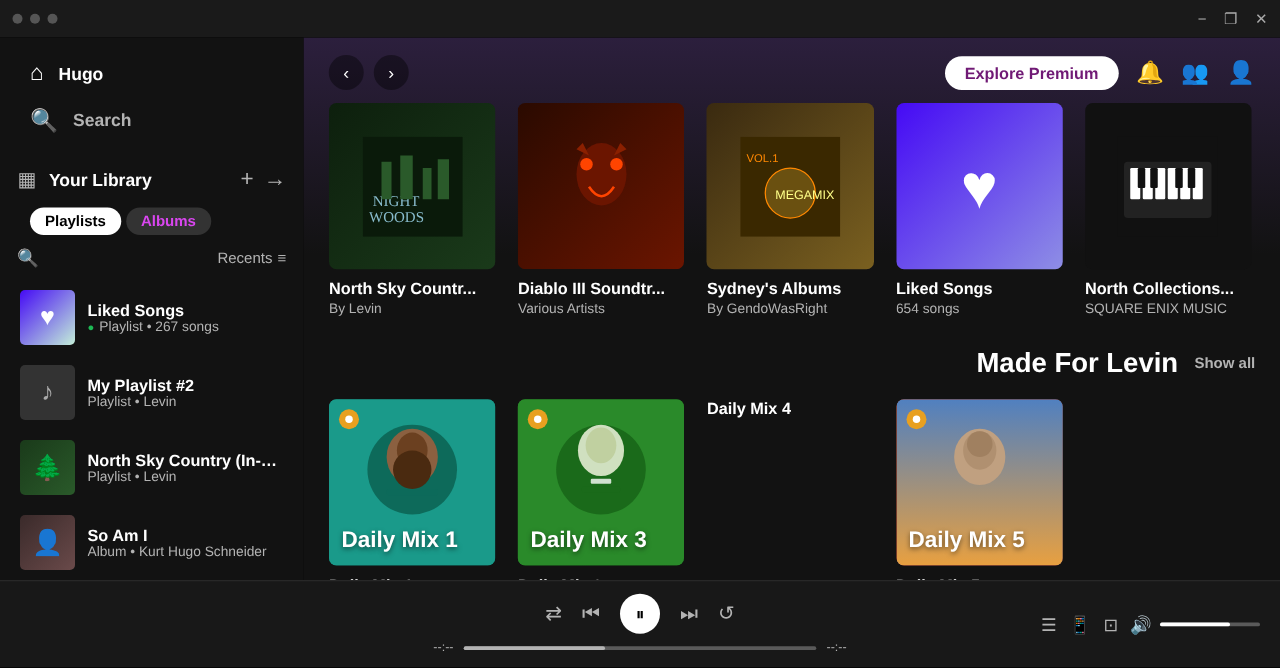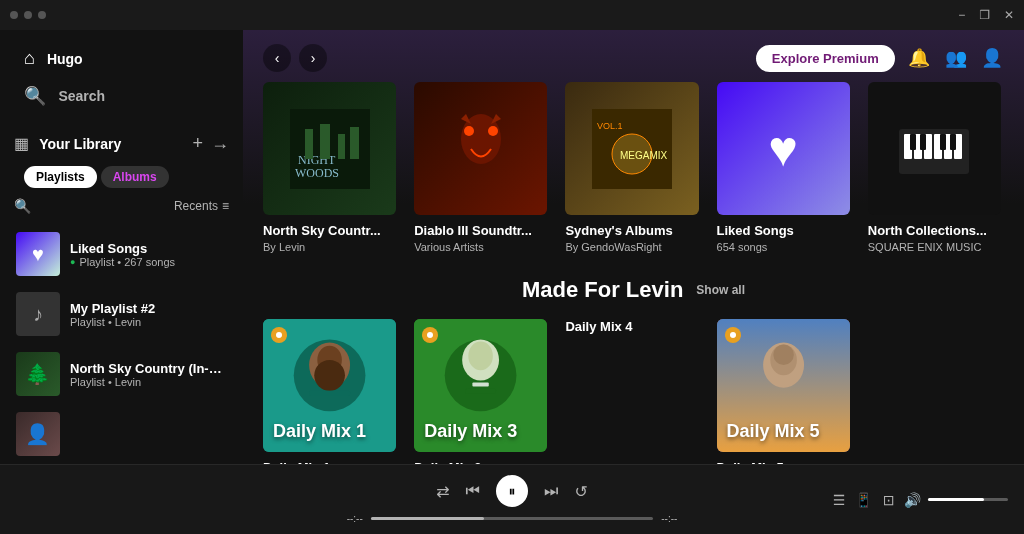--- a/index.html
+++ b/index.html
@@ -256,21 +256,21 @@
     
     .liked-card-bg {
       background: linear-gradient(135deg, #450af5, #8e8ee5);
     }
     .liked-card-heart { font-size: 50px; color: #fff; }
 
     
     .section-header {
       display: flex;
       align-items: center;
-      justify-content: center;
+      justify-content: flex-end;
       margin-bottom: 16px;
     }
     .section-title {
       font-size: 22px;
       font-weight: 700;
       color: #fff;
     }
     .show-all-btn {
       font-size: 12px;
       color: #b3b3b3;
@@ -494,20 +494,24 @@
         </div>
         <div class="playlist-info">
           <div class="playlist-name">North Sky Country (In-Game)</div>
           <div class="playlist-meta">Playlist • Levin</div>
         </div>
       </div>
 
       <div class="playlist-item">
         <div class="playlist-thumb" style="background: linear-gradient(135deg, #3a2a2a, #6a4a4a); display:flex; align-items:center; justify-content:center; font-size:20px;">
           👤
+        </div>
+        <div class="playlist-info">
+          <div class="playlist-name">So Am I</div>
+          <div class="playlist-meta">Album • Kurt Hugo Schneider</div>
         </div>
       </div>
 
     </div>
   </div>
 
   <div class="content-area">
 
     <div class="content-header">
       <div class="nav-arrows">

